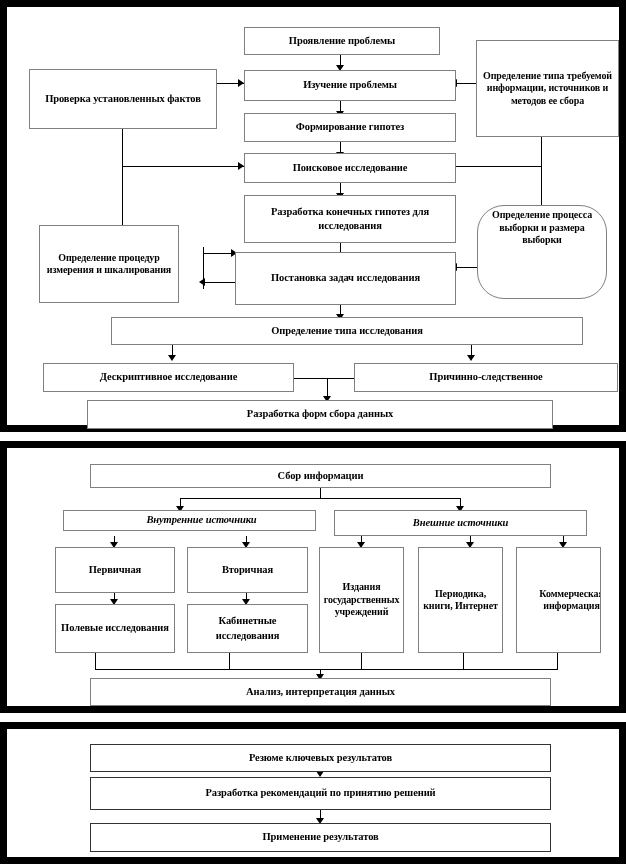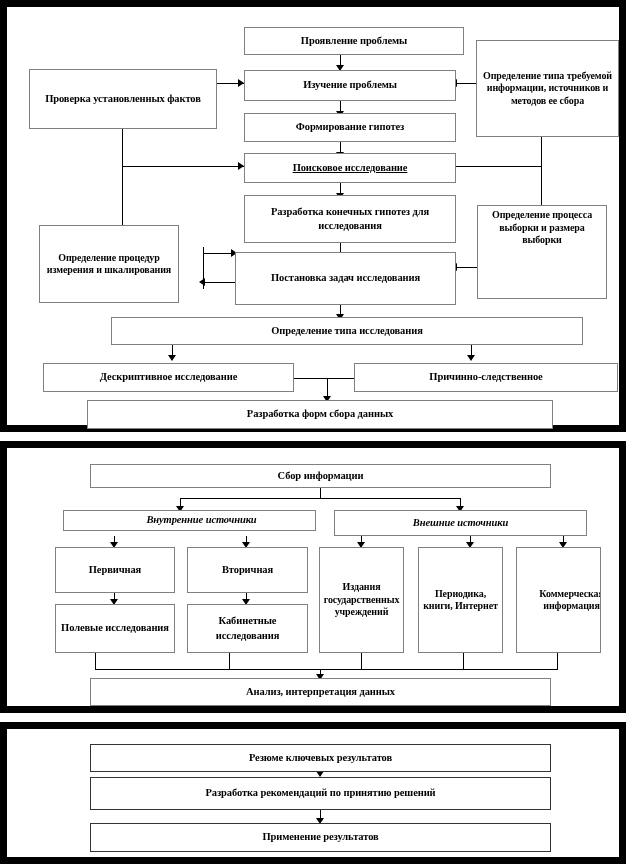--- a/index.html
+++ b/index.html
@@ -101,39 +101,39 @@
 
     <div class="ln v" style="left:165px;top:338px;height:14px;"></div>
     <div class="ar down" style="left:161px;top:348px;"></div>
     <div class="ln v" style="left:464px;top:338px;height:14px;"></div>
     <div class="ar down" style="left:460px;top:348px;"></div>
 
     <div class="ln h" style="left:287px;top:371px;width:60px;"></div>
     <div class="ln v" style="left:320px;top:371px;height:21px;"></div>
     <div class="ar down" style="left:316px;top:389px;"></div>
 
-    <div class="node" style="left:237px;top:20px;width:220px;height:28px;">Проявление проблемы</div>
+    <div class="node" style="left:237px;top:20px;width:196px;height:28px;">Проявление проблемы</div>
 
     <div class="node" style="left:237px;top:63px;width:212px;height:31px;">Изучение проблемы</div>
 
     <div class="node" style="left:237px;top:106px;width:212px;height:29px;">Формирование гипотез</div>
 
-    <div class="node" style="left:237px;top:146px;width:212px;height:30px;text-decoration:underline;">Поисковое исследование</div>
+    <div class="node" style="left:237px;top:146px;width:212px;height:30px;">Поисковое исследование</div>
 
     <div class="node" style="left:237px;top:188px;width:212px;height:48px;">Разработка конечных гипотез для исследования</div>
 
     <div class="node" style="left:228px;top:245px;width:221px;height:53px;">Постановка задач исследования</div>
 
     <div class="node" style="left:22px;top:62px;width:188px;height:60px;">Проверка установленных фактов</div>
 
     <div class="node tight" style="left:469px;top:33px;width:143px;height:97px;">Определение типа требуемой информации, источников и методов ее сбора</div>
 
     <div class="node tight" style="left:32px;top:218px;width:140px;height:78px;">Определение процедур измерения и шкалирования</div>
 
-    <div class="node tight clip" style="left:470px;top:198px;width:130px;height:94px;">Определение процесса выборки и размера выборки</div>
+    <div class="node tight clip" style="left:470px;top:198px;width:130px;height:94px;border-radius:27px;">Определение процесса выборки и размера выборки</div>
 
     <div class="node" style="left:104px;top:310px;width:472px;height:28px;">Определение типа исследования</div>
 
     <div class="node" style="left:36px;top:356px;width:251px;height:29px;">Дескриптивное исследование</div>
 
     <div class="node" style="left:347px;top:356px;width:264px;height:29px;">Причинно-следственное</div>
 
     <div class="node" style="left:80px;top:393px;width:466px;height:29px;">Разработка форм сбора данных</div>
   </div>
 

